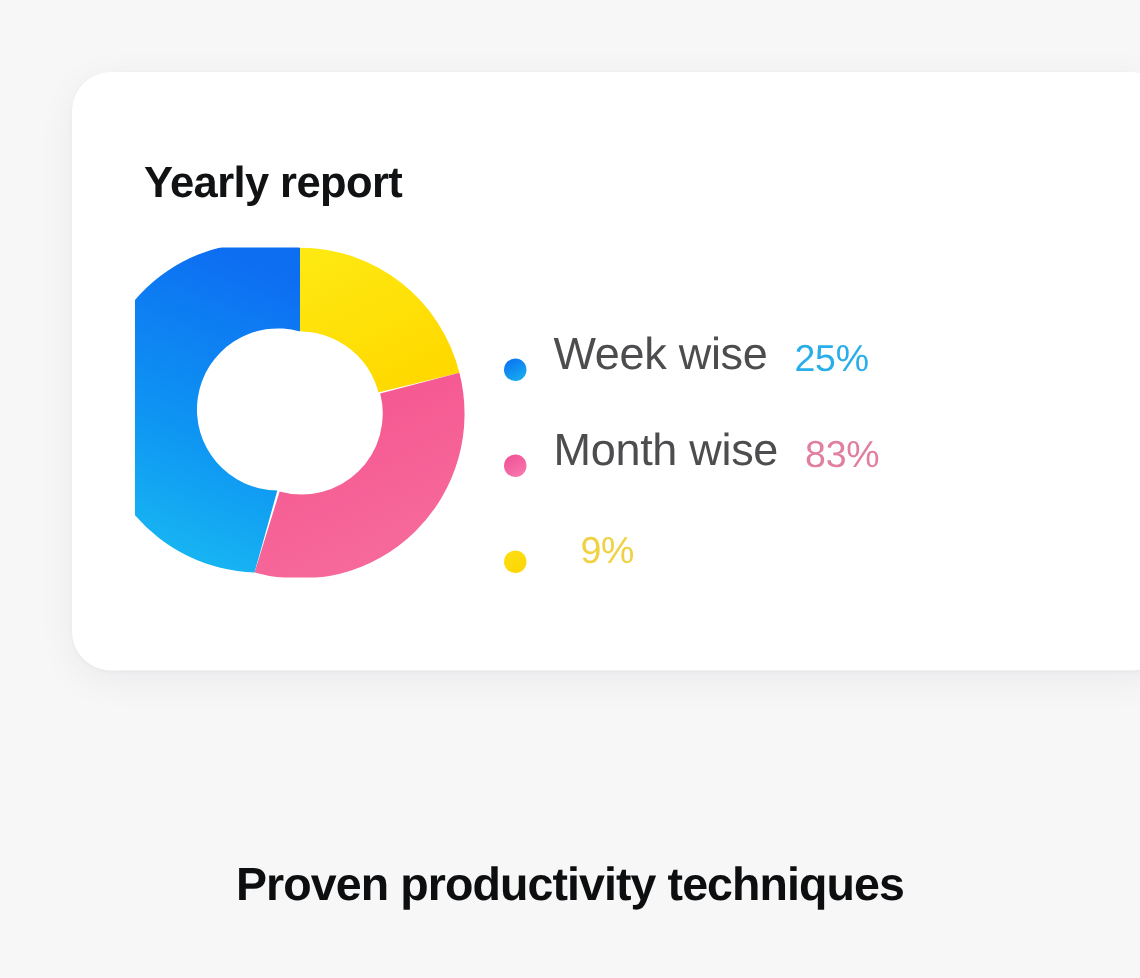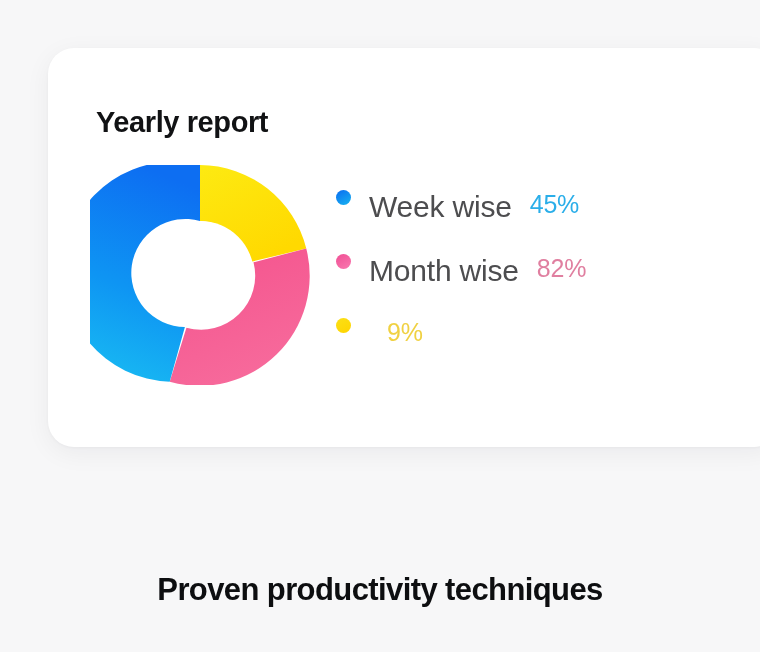--- a/index.html
+++ b/index.html
@@ -57,21 +57,21 @@
 
   
   .legend {
     position: absolute;
     left: 288px;
     top: 142px;
     width: 340px;
   }
   .legend-row {
     display: flex;
-    align-items: flex-start;
+    align-items: flex-end;
     height: 64px;
   }
   .legend-dot {
     width: 15px;
     height: 15px;
     border-radius: 50%;
     flex: 0 0 auto;
     margin-right: 18px;
   }
   .dot-week  { background: linear-gradient(150deg, #0a6cf1 0%, #18b4f0 100%); }
@@ -143,27 +143,27 @@
 
       <circle cx="110" cy="110" r="54" fill="#ffffff"></circle>
     </svg>
   </div>
 
   <div class="legend">
 
     <div class="legend-row">
       <span class="legend-dot dot-week"></span>
       <span class="legend-label">Week wise</span>
-      <span class="legend-value val-week">45%</span>
+      <span class="legend-value val-week">25%</span>
     </div>
 
     <div class="legend-row">
       <span class="legend-dot dot-month"></span>
       <span class="legend-label">Month wise</span>
-      <span class="legend-value val-month">82%</span>
+      <span class="legend-value val-month">83%</span>
     </div>
 
     <div class="legend-row">
       <span class="legend-dot dot-year"></span>
       <span class="legend-value val-year">9%</span>
     </div>
 
   </div>
 </div>
 

